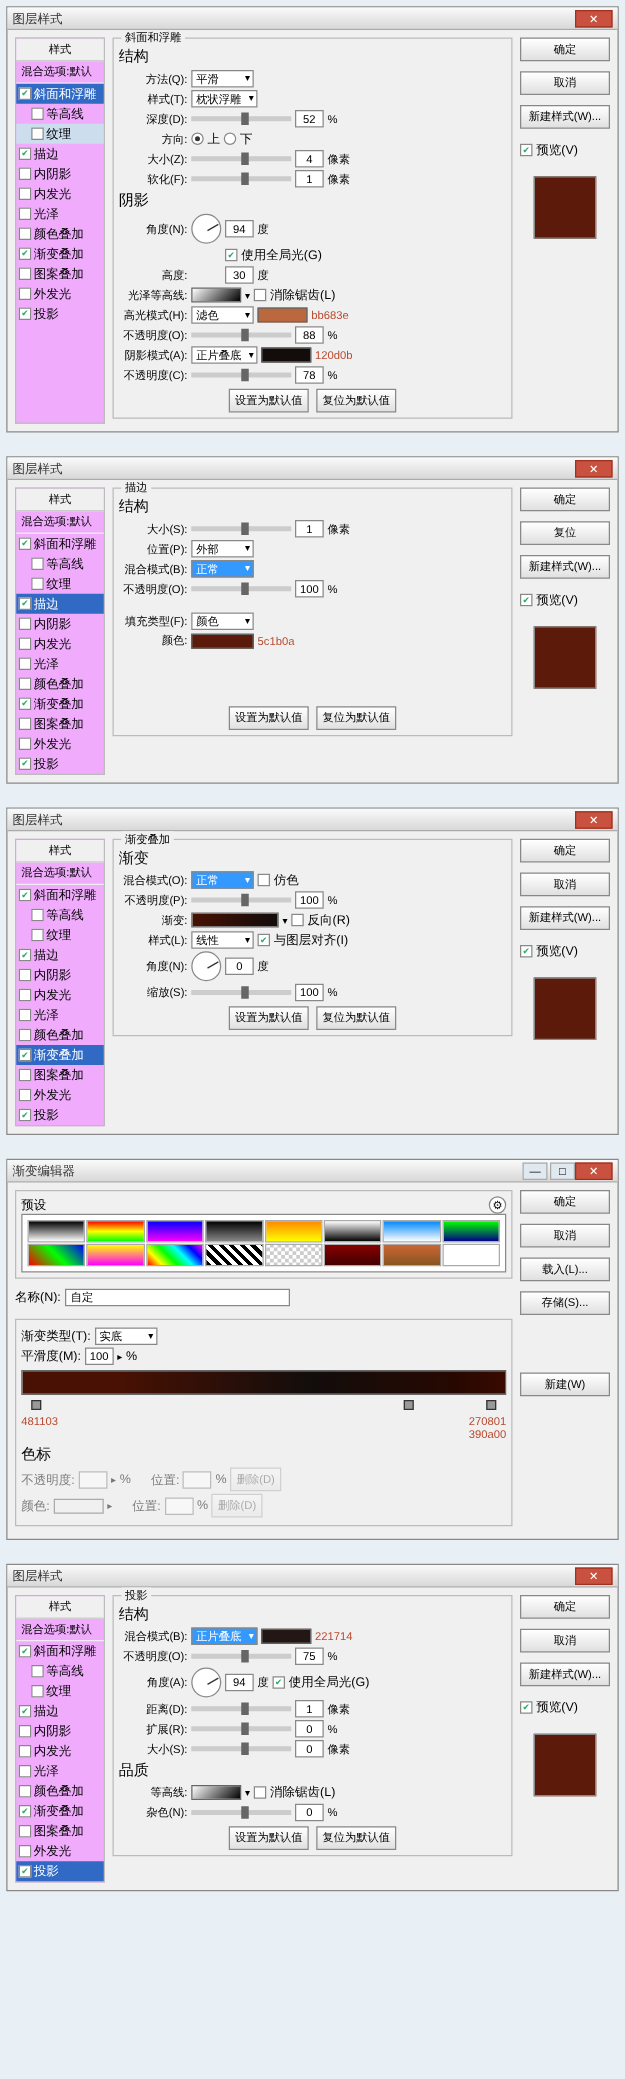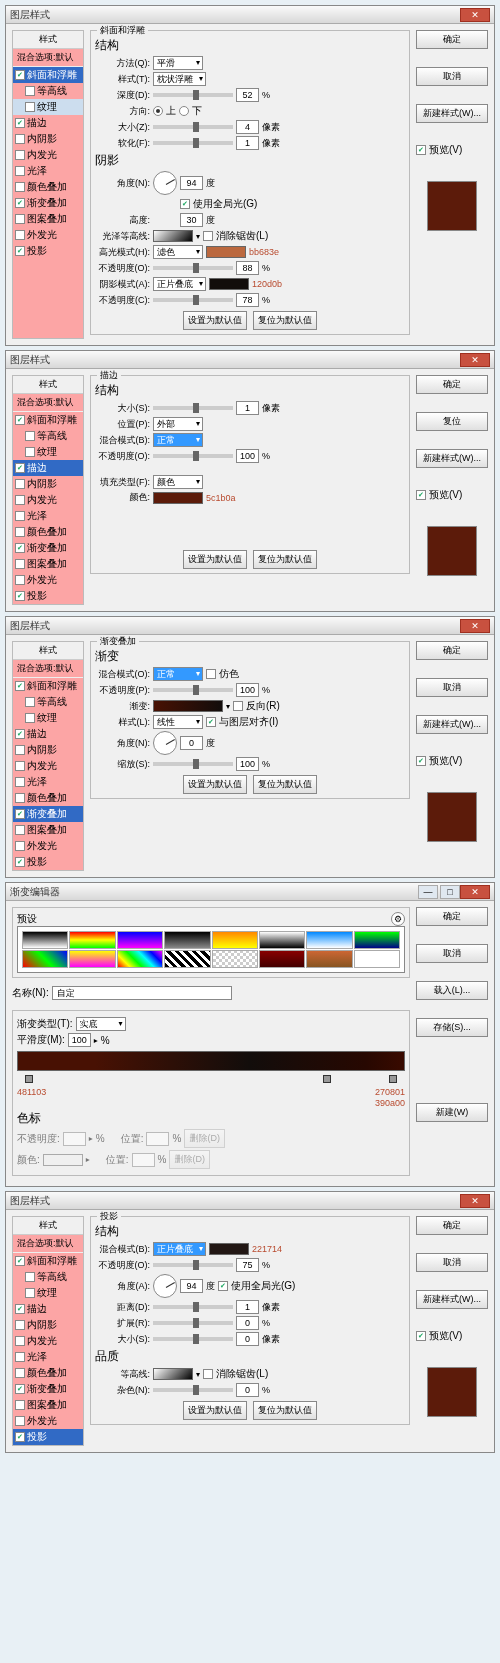--- a/index.html
+++ b/index.html
@@ -1,43 +1,43 @@
 <!DOCTYPE html>
 <html><head>
 <meta charset="utf-8">
 <style>
 *{box-sizing:border-box;margin:0;padding:0;font-family:"Microsoft YaHei",sans-serif;font-size:10px}
 body{background:#e8f0f5;padding:5px}
-.window{background:#f0f0f0;border:1px solid #888;margin-bottom:4px;position:relative}
+.window{background:#f0f0f0;border:1px solid #888;margin-bottom:19px;position:relative}
 .titlebar{background:linear-gradient(#fafafa,#d8d8d8);height:18px;display:flex;align-items:center;padding:0 4px;border-bottom:1px solid #aaa}
 .titlebar .title{flex:1;font-size:10px;color:#333}
 .close-btn{background:#c8513f;color:#fff;width:30px;height:14px;text-align:center;line-height:12px;font-size:9px;border:1px solid #a03020;cursor:pointer}
 .dialog-body{display:flex;padding:6px;gap:6px}
-.sidebar{width:72px;border:1px solid #bbb;background:#fca5a5}
+.sidebar{width:72px;border:1px solid #bbb;background:#f0abfc}
 .sidebar-header{background:#f0f0f0;border-bottom:1px solid #ccc;padding:2px 4px;font-size:9px;text-align:center}
 .sidebar-sub{padding:2px 4px;font-size:9px;border-bottom:1px solid #eee}
 .sidebar-item{display:flex;align-items:center;padding:1px 2px;font-size:9px;gap:2px}
 .sidebar-item.sel{background:#316ac5;color:#fff}
 .cb{width:10px;height:10px;border:1px solid #888;background:#fff;display:inline-flex;align-items:center;justify-content:center;font-size:7px;color:#333}
 .cb.checked::after{content:"✔";color:#2a6}
 .main-panel{flex:1;min-width:0}
 .group{border:1px solid #bbb;padding:4px;margin-bottom:4px;position:relative}
 .group-title{position:absolute;top:-7px;left:6px;background:#f0f0f0;padding:0 3px;font-size:9px}
 .subgroup-title{font-size:12px;margin:2px 0}
 .row{display:flex;align-items:center;gap:3px;margin:2px 0;font-size:9px}
 .lbl{width:55px;text-align:right;font-size:9px}
 .dd{border:1px solid #888;background:#fff;padding:0 12px 0 3px;height:14px;line-height:12px;font-size:9px;position:relative;min-width:50px}
 .dd::after{content:"▾";position:absolute;right:2px;top:0;font-size:8px}
 .slider{flex:1;height:4px;background:#ccc;position:relative;max-width:80px}
 .slider::after{content:"";position:absolute;width:6px;height:10px;background:#666;left:50%;top:-3px}
 .num{border:1px solid #888;background:#fff;width:23px;height:14px;text-align:center;font-size:9px;line-height:12px}
 .unit{font-size:9px}
 .radio{width:10px;height:10px;border:1px solid #888;border-radius:50%;background:#fff;display:inline-flex;align-items:center;justify-content:center}
 .radio.on::after{content:"";width:4px;height:4px;background:#333;border-radius:50%}
-.right-panel{width:72px;display:flex;flex-direction:column;gap:18px;align-items:stretch}
+.right-panel{width:72px;display:flex;flex-direction:column;gap:8px;align-items:stretch}
 .btn{border:1px solid #888;background:linear-gradient(#fff,#e0e0e0);padding:2px 4px;font-size:9px;text-align:center;cursor:pointer}
 .swatch{width:50px;height:50px;background:#5c1b0a;margin:4px auto;border:1px solid #888}
 .color-box{width:40px;height:12px;border:1px solid #666;display:inline-block}
 .angle-dial{width:24px;height:24px;border:1px solid #888;border-radius:50%;background:#fff;position:relative}
 .angle-dial::after{content:"";position:absolute;width:10px;height:1px;background:#333;left:12px;top:12px;transform-origin:left;transform:rotate(-30deg)}
 .red-note{color:#b84a2e;font-size:9px}
 .btn-row{display:flex;gap:6px;justify-content:center;margin-top:4px}
 .min-btn{background:#e0e8f0;border:1px solid #aaa;width:20px;height:14px;text-align:center;font-size:9px;line-height:12px;margin-left:2px}
 .gradient-bar{height:20px;border:1px solid #666;margin:4px 0;background:linear-gradient(to right,#481103,#481103 20%,#120d0b 60%,#270801 90%,#390a00)}
 .gradient-stops{position:relative;height:12px}

